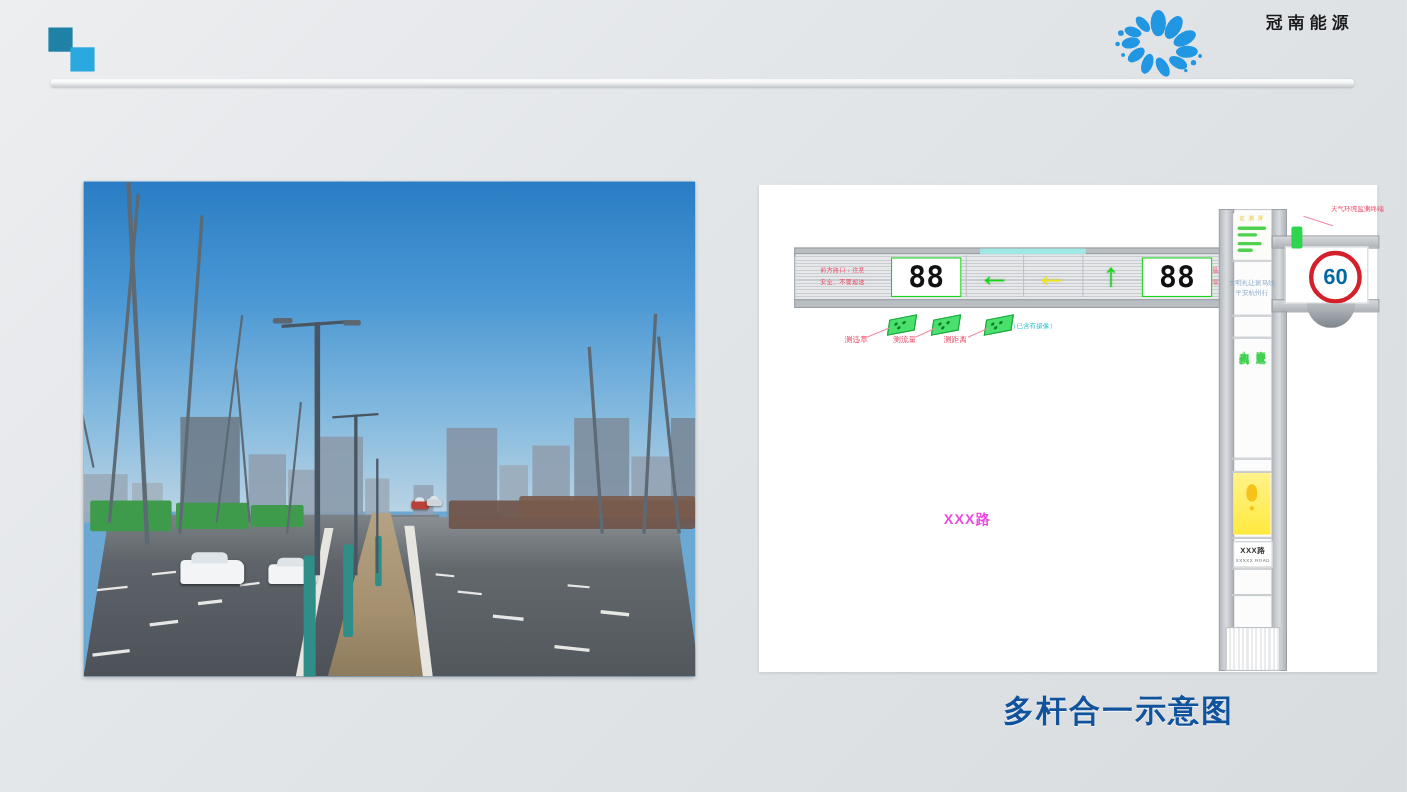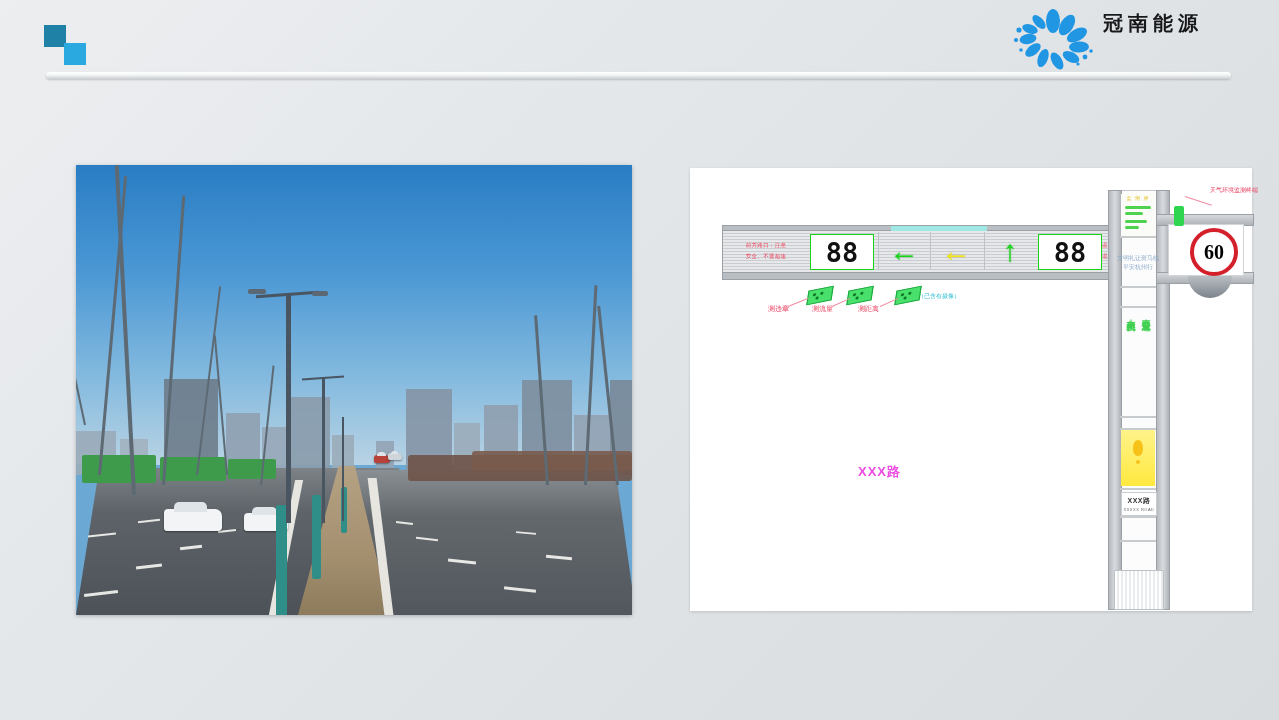--- a/index.html
+++ b/index.html
@@ -31,22 +31,22 @@
 
   
   .logo{position:absolute;right:22px;top:6px;width:250px;height:66px;}
   .logo-emblem{position:absolute;left:0;top:2px;width:92px;height:62px;}
   .logo-text{position:absolute;left:96px;top:2px;width:156px;}
   .logo-word{
     font-size:30px;font-weight:bold;color:#17181a;letter-spacing:-1px;
     font-family:"DejaVu Sans",sans-serif;line-height:1;
   }
   .logo-sub{
-    font-size:20px;font-weight:bold;color:#17181a;letter-spacing:5px;
-    margin-top:5px;line-height:1;
+    font-size:15px;font-weight:bold;color:#17181a;letter-spacing:5px;
+    margin-top:5px;line-height:1;margin-left:48px;
   }
 
   
   .subtitle{
     position:absolute;left:68px;top:103px;
     font-size:31px;font-weight:bold;color:#133c76;
     letter-spacing:1px;white-space:nowrap;
     text-shadow:0 1px 0 rgba(255,255,255,.7);
   }
 
@@ -160,21 +160,21 @@
              background:repeating-linear-gradient(90deg,#ffffff 0 2px,#e9ebed 2px 4px);border:1px solid #bdc2c6;}
 
   
   .cross{position:absolute;left:466px;top:46px;width:96px;height:10px;
          background:linear-gradient(180deg,#d6d9dc,#aeb3b8);border:1px solid #9aa0a6;}
   .cross2{position:absolute;left:466px;top:104px;width:96px;height:10px;
           background:linear-gradient(180deg,#d6d9dc,#aeb3b8);border:1px solid #9aa0a6;}
   .sign-box{position:absolute;left:478px;top:56px;width:74px;height:50px;background:#fff;border:1px solid #d2d6d9;}
   .limit{position:absolute;left:500px;top:60px;width:40px;height:40px;border-radius:50%;
          background:#fff;border:4px solid #d4202a;display:flex;align-items:center;justify-content:center;}
-  .limit span{font-size:20px;font-weight:bold;color:#000000;font-family:Liberation Serif, serif;}
+  .limit span{font-size:20px;font-weight:bold;color:#0369a1;font-family:Liberation Sans, sans-serif;}
   .dome{position:absolute;left:498px;top:108px;width:44px;height:22px;
         background:linear-gradient(180deg,#b9bec3,#7d848b);border-radius:0 0 22px 22px;}
   .weather-dev{position:absolute;left:484px;top:38px;width:10px;height:20px;background:#2fd44f;border-radius:2px;}
   .weather-lbl{position:absolute;left:520px;top:18px;font-size:6px;color:#e8395a;white-space:nowrap;}
   .weather-line{position:absolute;left:495px;top:28px;width:28px;height:1px;background:#f08aa0;transform:rotate(18deg);transform-origin:left center;}
 
   .ap-label{position:absolute;left:168px;top:295px;font-size:13px;color:#ec4ae0;font-weight:bold;letter-spacing:1px;}
 
   
   .caption{
@@ -421,14 +421,15 @@
       </div>
       <div class="dome"></div>
       <div class="weather-dev"></div>
       <div class="weather-line"></div>
       <div class="weather-lbl">天气环境监测终端</div>
 
       <div class="ap-label">XXX路</div>
     </div>
   </div>
 
+  <div class="caption">多杆合一示意图</div>
 
 </div>
 
 </body></html>

